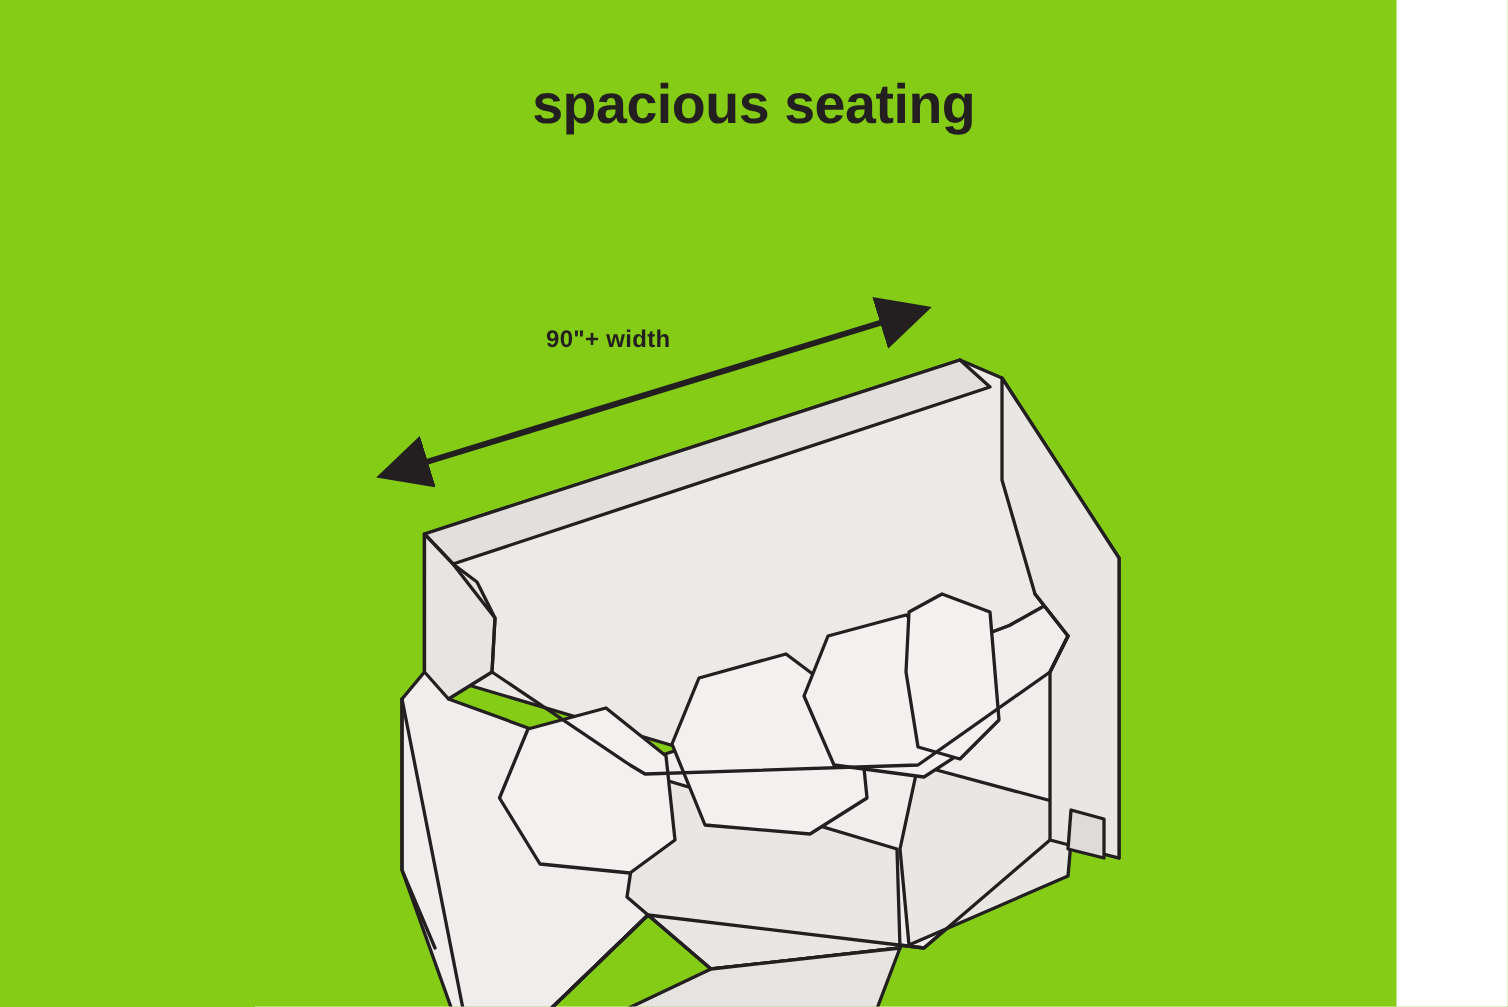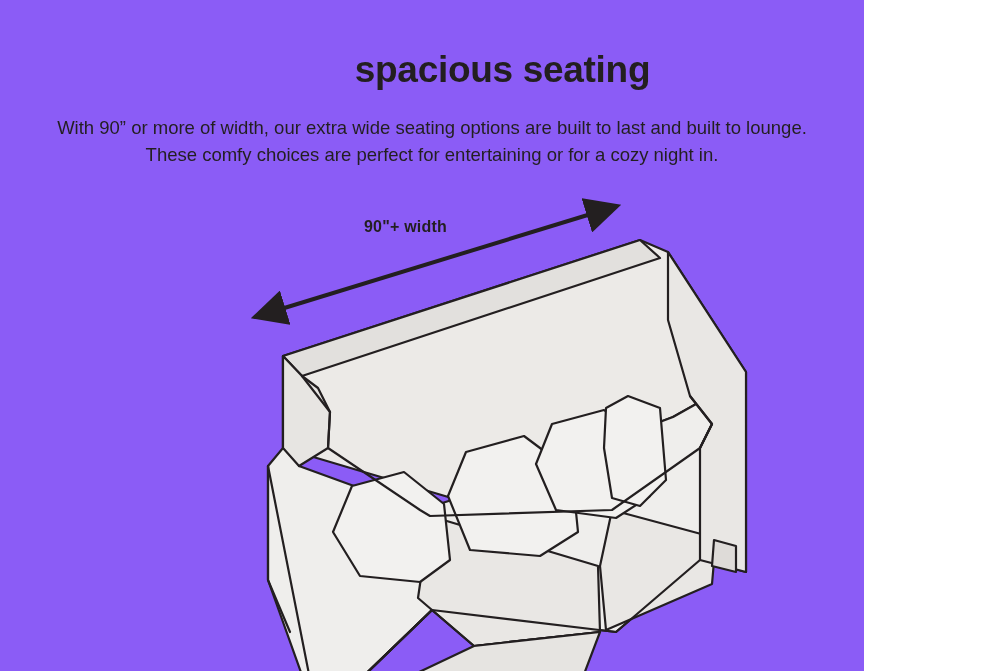--- a/index.html
+++ b/index.html
@@ -10,23 +10,23 @@
   body {
     width: 1005px;
     height: 671px;
     font-family: "Liberation Sans", sans-serif;
     color: #231f20;
     overflow: hidden;
     position: relative;
   }
   .page {
     position: relative;
-    width: 864px;
+    width: 931px;
     height: 671px;
-    background: #8b5cf6;
+    background: #84cc16;
     text-decoration: underline;
   }
   .headline {
     position: absolute;
     top: 50px;
     left: 0;
     width: 1005px;
     text-align: center;
     font-size: 37px;
     font-weight: bold;
@@ -66,24 +66,20 @@
   }
   svg { display: block; }
 </style>
 </head>
 <body>
 
 <div class="page">
 
   <div class="headline">spacious seating</div>
 
-  <div class="subcopy">
-    <span class="line">With 90” or more of width, our extra wide seating options are built to last and built to lounge.</span>
-    <span class="line">These comfy choices are perfect for entertaining or for a cozy night in.</span>
-  </div>
 
   <div class="dim-label">90"+ width</div>
 
   <div class="illustration">
     <svg width="1005" height="491" viewBox="0 0 1005 491" xmlns="http://www.w3.org/2000/svg">
       <defs>
         <marker id="arrHead" markerWidth="9" markerHeight="9" refX="4.5" refY="4.5" orient="auto">
           <path d="M0,0 L9,4.5 L0,9 z" fill="#231f20"></path>
         </marker>
         <marker id="arrTail" markerWidth="9" markerHeight="9" refX="4.5" refY="4.5" orient="auto">

